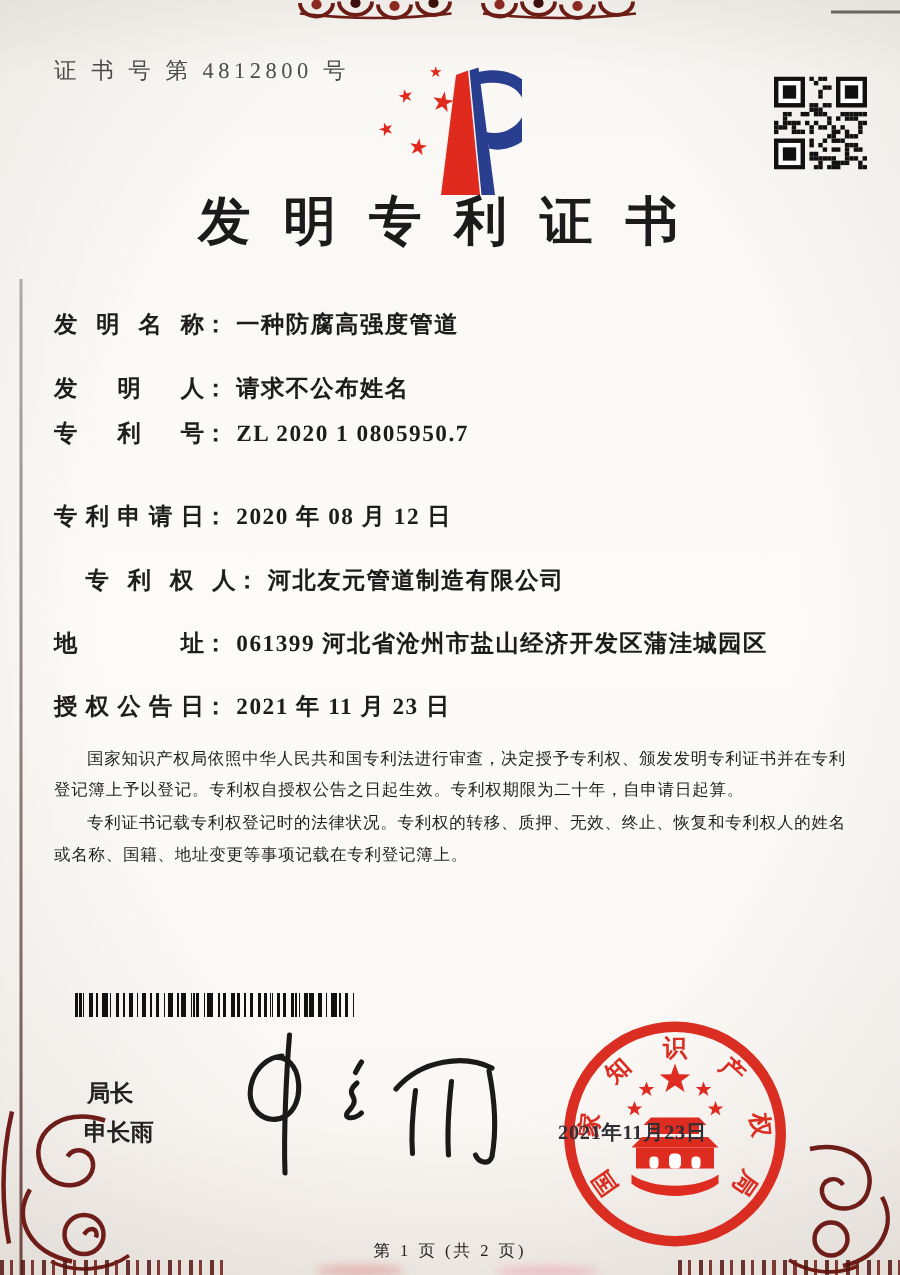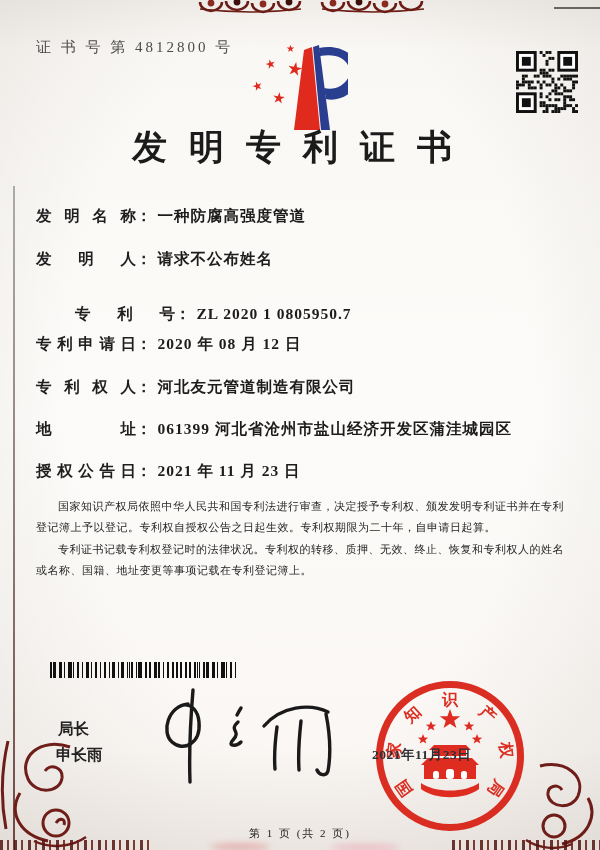--- a/index.html
+++ b/index.html
@@ -243,27 +243,27 @@
     </svg>
 
   <div class="title">发明专利证书</div>
 
   <div class="row" style="top:249px;">
     <span class="flabel">发明人</span><span class="fcolon">：</span><span class="fvalue">请求不公布姓名</span>
   </div>
   <div class="row" style="top:206px;">
     <span class="flabel">发明名称</span><span class="fcolon">：</span><span class="fvalue">一种防腐高强度管道</span>
   </div>
-  <div class="row" style="top:304px;margin-left:39px;">
+  <div class="row" style="top:279px;">
     <span class="flabel">专利号</span><span class="fcolon">：</span><span class="fvalue">ZL 2020 1 0805950.7</span>
   </div>
   <div class="row" style="top:334px;">
     <span class="flabel">专利申请日</span><span class="fcolon">：</span><span class="fvalue">2020 年 08 月 12 日</span>
   </div>
-  <div class="row" style="top:377px;">
+  <div class="row" style="top:377px;margin-left:21px;">
     <span class="flabel">专利权人</span><span class="fcolon">：</span><span class="fvalue">河北友元管道制造有限公司</span>
   </div>
   <div class="row" style="top:419px;">
     <span class="flabel">地址</span><span class="fcolon">：</span><span class="fvalue">061399  河北省沧州市盐山经济开发区蒲洼城园区</span>
   </div>
   <div class="row" style="top:461px;width:540px;">
     <span class="flabel">授权公告日</span><span class="fcolon">：</span><span class="fvalue">2021 年 11 月 23 日</span>
   </div>
 
   <div class="body-text">

